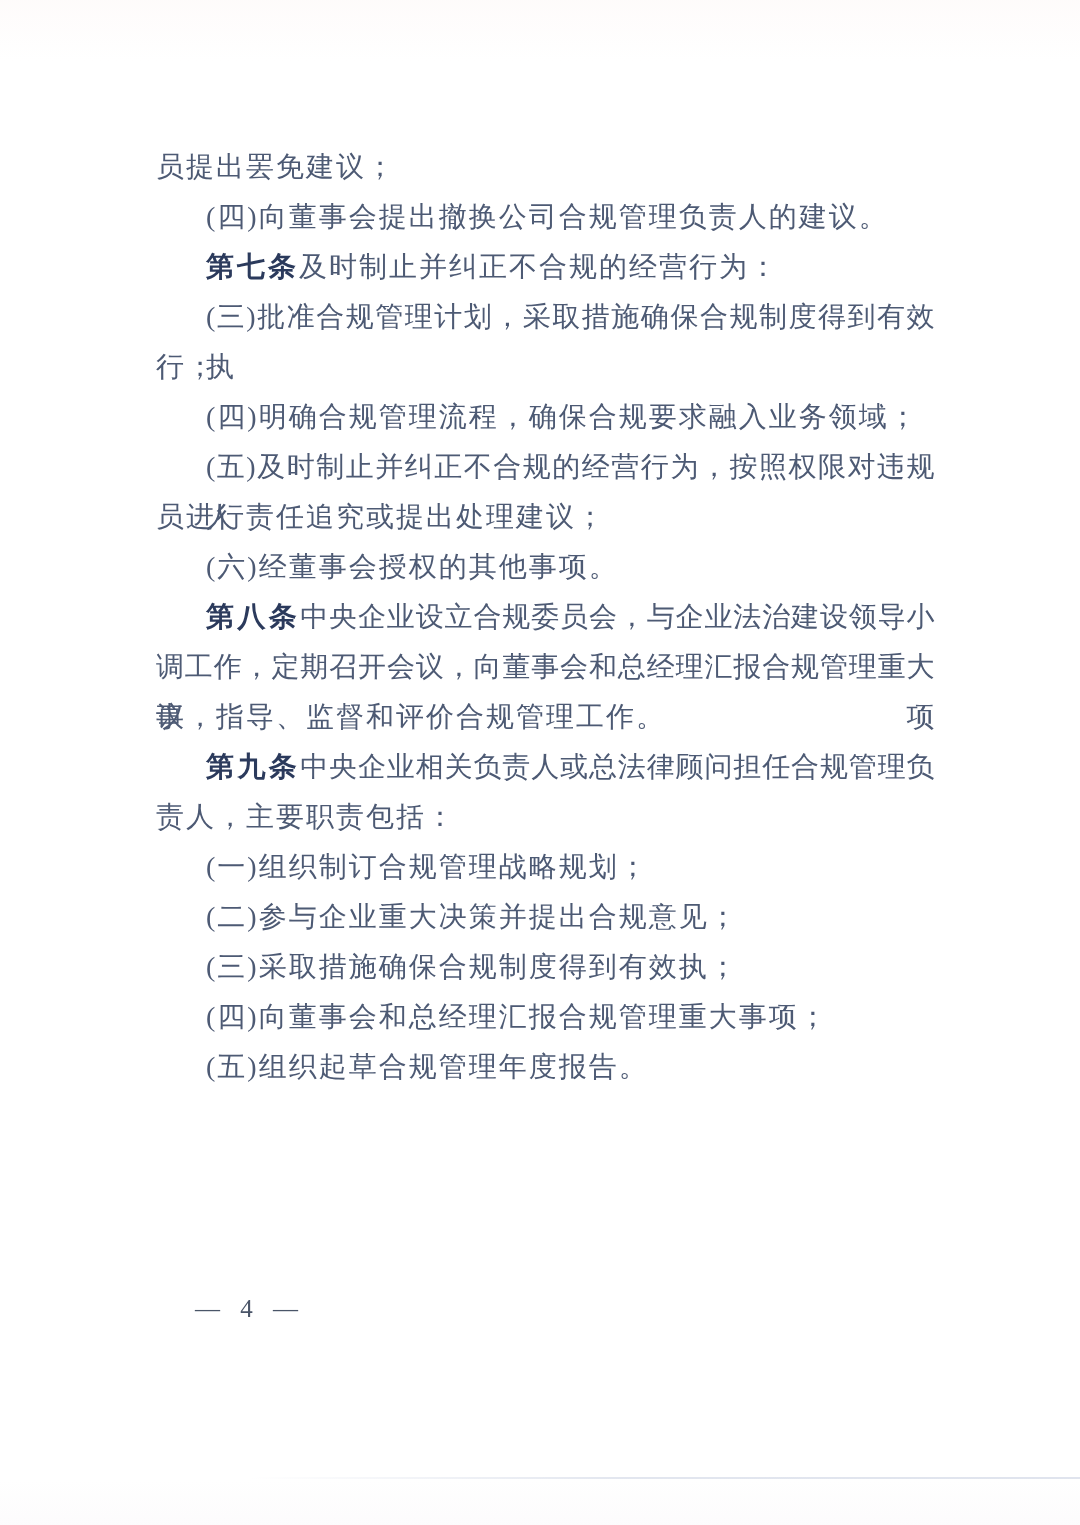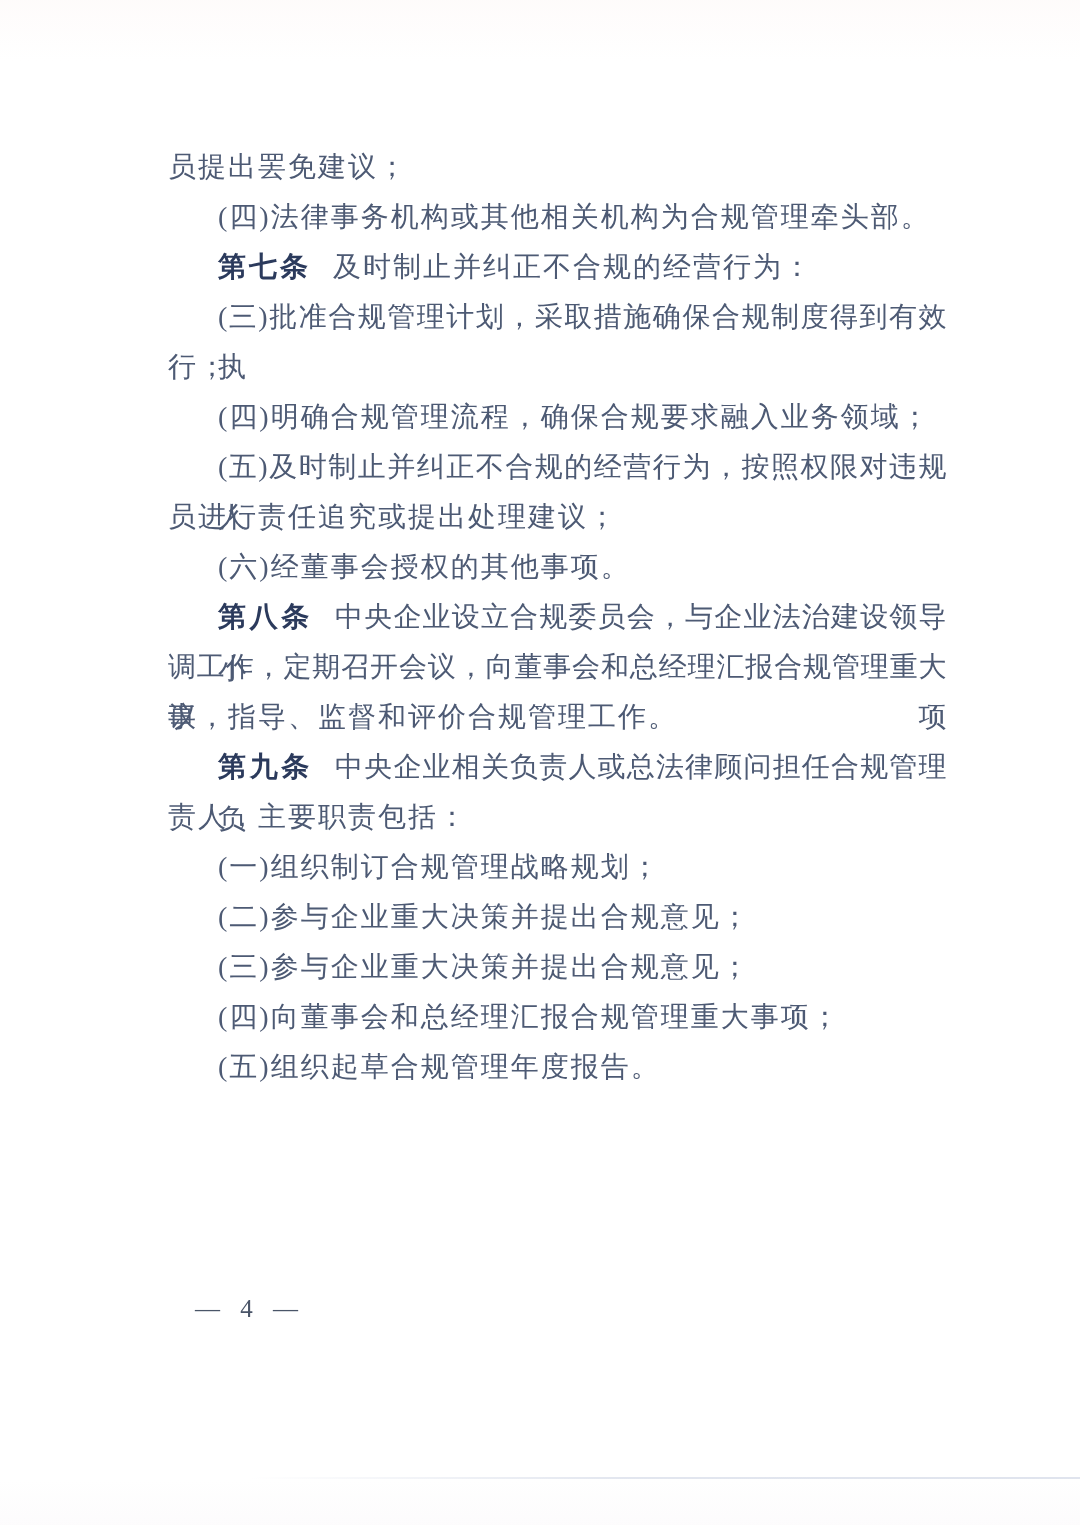--- a/index.html
+++ b/index.html
@@ -19,21 +19,21 @@
     left: 0; top: 0;
     width: 1080px;
     height: 1525px;
     background:
       linear-gradient(180deg, rgba(253,248,247,0.55) 0%, rgba(255,255,255,0) 4%),
       linear-gradient(0deg, rgba(250,248,250,0.5) 0%, rgba(255,255,255,0) 3%),
       #ffffff;
   }
   .text-block {
     position: absolute;
-    left: 168px;
+    left: 156px;
     top: 142px;
     width: 779px;
   }
   .line {
     height: 50px;
     line-height: 50px;
     font-size: 28px;
     letter-spacing: 2px;
     color: var(--body-color, #4d5a74);
     white-space: nowrap;
@@ -45,21 +45,20 @@
     white-space: normal;
     letter-spacing: 0.5px;
     text-align: justify;
     text-align-last: justify;
   }
   .article-no {
     font-family: Liberation Mono, monospace;
     font-weight: 700;
     color: var(--heading-color, #2b3a5c);
     letter-spacing: 3px;
-    margin-right: 22px;
   }
   .page-number {
     position: absolute;
     left: 195px;
     top: 1290px;
     height: 38px;
     line-height: 38px;
     font-size: 25px;
     letter-spacing: 7px;
     color: var(--page-number-color, #4a5568);
@@ -72,34 +71,34 @@
     height: 2px;
     background: linear-gradient(to right, rgba(208,214,228,0), rgba(203,210,226,0.55) 45%, rgba(203,210,226,0.6));
   }
 </style>
 </head>
 <body>
 
 <div class="page">
   <div class="text-block">
       <div class="line"><span>员提出罢免建议；</span></div>
-      <div class="line indent"><span>(四)法律事务机构或其他相关机构为合规管理牵头部。</span></div>
+      <div class="line indent"><span>(四)向董事会提出撤换公司合规管理负责人的建议。</span></div>
       <div class="line indent"><span class="article-no">第七条</span><span>及时制止并纠正不合规的经营行为：</span></div>
       <div class="line indent fill"><span>(三)批准合规管理计划，采取措施确保合规制度得到有效执</span></div>
       <div class="line"><span>行；</span></div>
       <div class="line indent"><span>(四)明确合规管理流程，确保合规要求融入业务领域；</span></div>
       <div class="line indent fill"><span>(五)及时制止并纠正不合规的经营行为，按照权限对违规人</span></div>
       <div class="line"><span>员进行责任追究或提出处理建议；</span></div>
       <div class="line indent"><span>(六)经董事会授权的其他事项。</span></div>
       <div class="line indent fill"><span class="article-no">第八条</span><span>中央企业设立合规委员会，与企业法治建设领导小</span></div>
       <div class="line fill"><span>调工作，定期召开会议，向董事会和总经理汇报合规管理重大事项</span></div>
       <div class="line"><span>议，指导、监督和评价合规管理工作。</span></div>
       <div class="line indent fill"><span class="article-no">第九条</span><span>中央企业相关负责人或总法律顾问担任合规管理负</span></div>
       <div class="line"><span>责人，主要职责包括：</span></div>
       <div class="line indent"><span>(一)组织制订合规管理战略规划；</span></div>
       <div class="line indent"><span>(二)参与企业重大决策并提出合规意见；</span></div>
-      <div class="line indent"><span>(三)参与企业重大决策并提出合规意见；</span></div>
+      <div class="line indent"><span>(三)采取措施确保合规制度得到有效执；</span></div>
       <div class="line indent"><span>(四)向董事会和总经理汇报合规管理重大事项；</span></div>
       <div class="line indent"><span>(五)组织起草合规管理年度报告。</span></div>
     </div>
   <div class="page-number">— 4 —</div>
   <div class="page-edge-line"></div>
 </div>
 
 </body></html>

